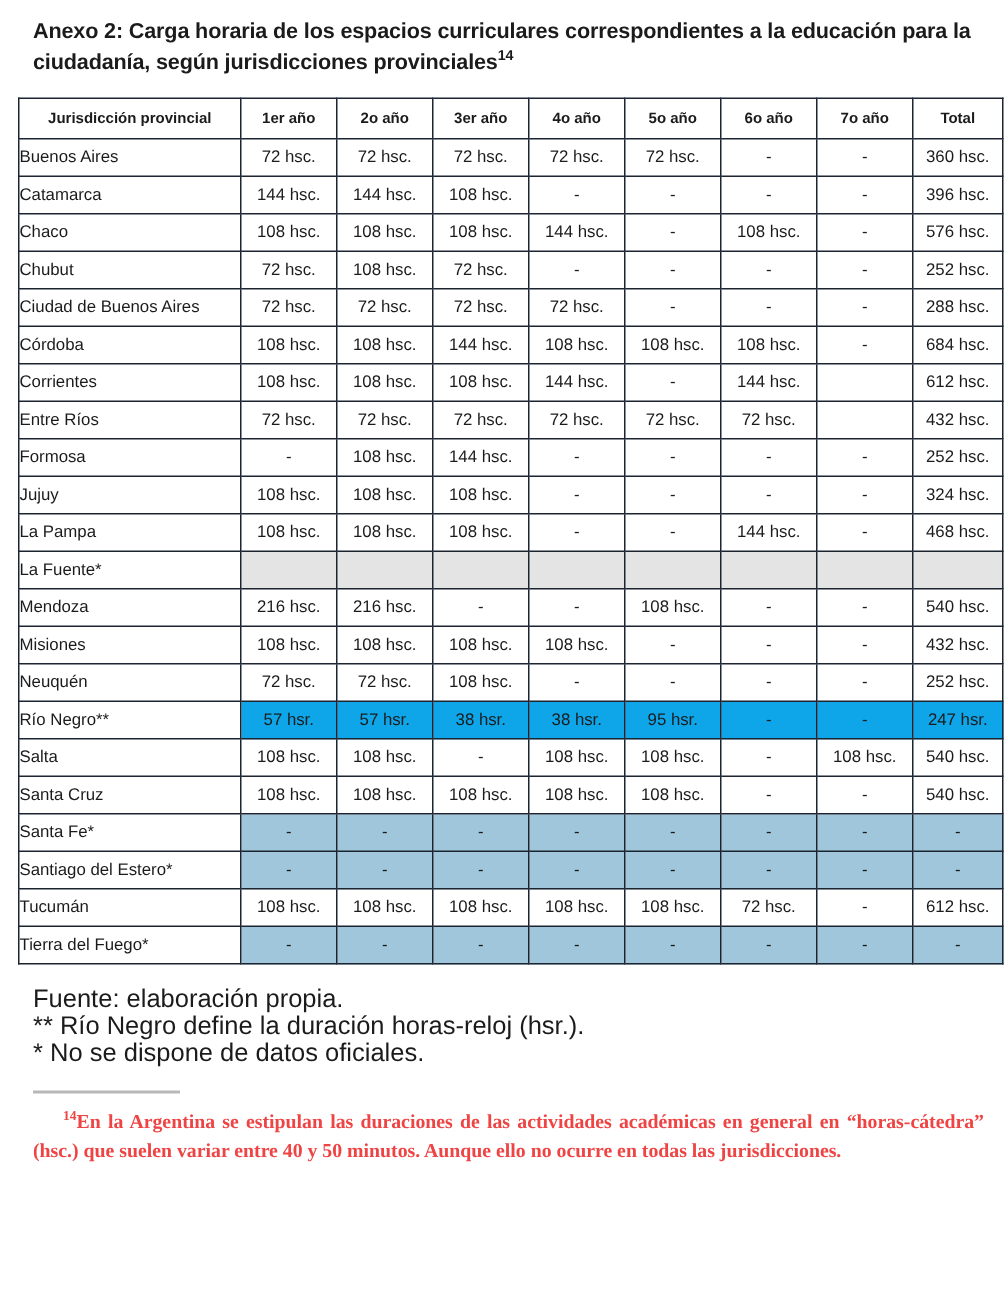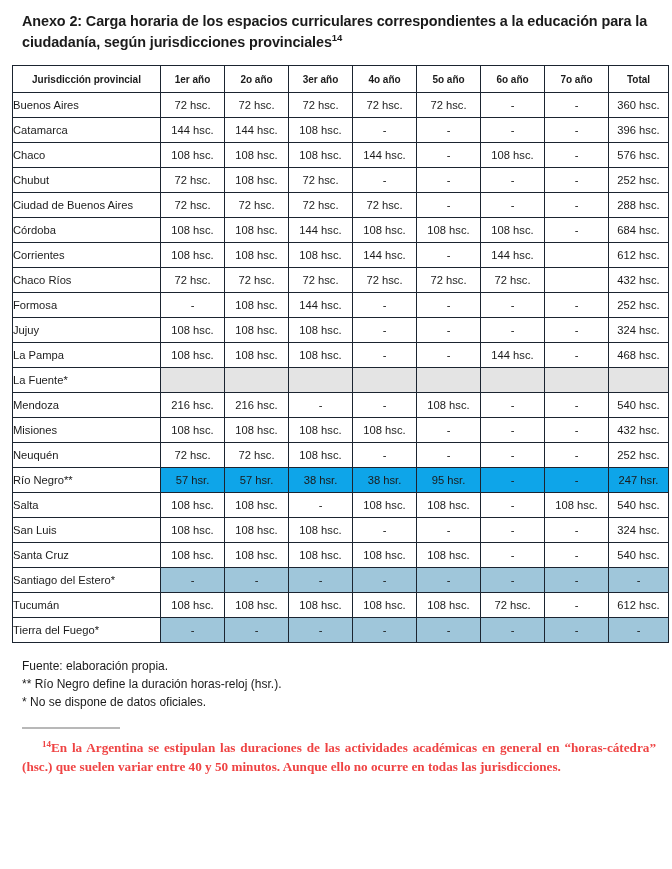--- a/index.html
+++ b/index.html
@@ -69,21 +69,21 @@
     text-align: center;
     white-space: nowrap;
   }
   tr.hl-gray td.val { background: #e4e4e4; }
   tr.hl-pink td.val { background: #0ea5e9; }
   tr.hl-blue td.val { background: #9fc6da; }
 
   .notes {
     margin-top: 14px;
     padding-left: 10px;
-    font-size: 12px;
+    font-size: 17px;
     line-height: 18px;
     color: #1b1b1b;
   }
   .notes div { white-space: nowrap; }
 
   .fn-rule {
     margin-top: 16px;
     margin-left: 10px;
     width: 98px;
     height: 1.5px;
@@ -200,21 +200,21 @@
           <td class="val">108 hsc.</td>
           <td class="val">108 hsc.</td>
           <td class="val">108 hsc.</td>
           <td class="val">144 hsc.</td>
           <td class="val">-</td>
           <td class="val">144 hsc.</td>
           <td class="val"></td>
           <td class="val">612 hsc.</td>
         </tr>
         <tr>
-          <td class="jur">Chaco Ríos</td>
+          <td class="jur">Entre Ríos</td>
           <td class="val">72 hsc.</td>
           <td class="val">72 hsc.</td>
           <td class="val">72 hsc.</td>
           <td class="val">72 hsc.</td>
           <td class="val">72 hsc.</td>
           <td class="val">72 hsc.</td>
           <td class="val"></td>
           <td class="val">432 hsc.</td>
         </tr>
         <tr>
@@ -310,40 +310,40 @@
           <td class="val">108 hsc.</td>
           <td class="val">108 hsc.</td>
           <td class="val">-</td>
           <td class="val">108 hsc.</td>
           <td class="val">108 hsc.</td>
           <td class="val">-</td>
           <td class="val">108 hsc.</td>
           <td class="val">540 hsc.</td>
         </tr>
         <tr>
-          <td class="jur">San Luis</td>
-          <td class="val">108 hsc.</td>
-          <td class="val">108 hsc.</td>
-          <td class="val">108 hsc.</td>
-          <td class="val">-</td>
-          <td class="val">-</td>
-          <td class="val">-</td>
-          <td class="val">-</td>
-          <td class="val">324 hsc.</td>
-        </tr>
-        <tr>
           <td class="jur">Santa Cruz</td>
           <td class="val">108 hsc.</td>
           <td class="val">108 hsc.</td>
           <td class="val">108 hsc.</td>
           <td class="val">108 hsc.</td>
           <td class="val">108 hsc.</td>
           <td class="val">-</td>
           <td class="val">-</td>
           <td class="val">540 hsc.</td>
+        </tr>
+        <tr class="hl-blue">
+          <td class="jur">Santa Fe*</td>
+          <td class="val">-</td>
+          <td class="val">-</td>
+          <td class="val">-</td>
+          <td class="val">-</td>
+          <td class="val">-</td>
+          <td class="val">-</td>
+          <td class="val">-</td>
+          <td class="val">-</td>
         </tr>
         <tr class="hl-blue">
           <td class="jur">Santiago del Estero*</td>
           <td class="val">-</td>
           <td class="val">-</td>
           <td class="val">-</td>
           <td class="val">-</td>
           <td class="val">-</td>
           <td class="val">-</td>
           <td class="val">-</td>

